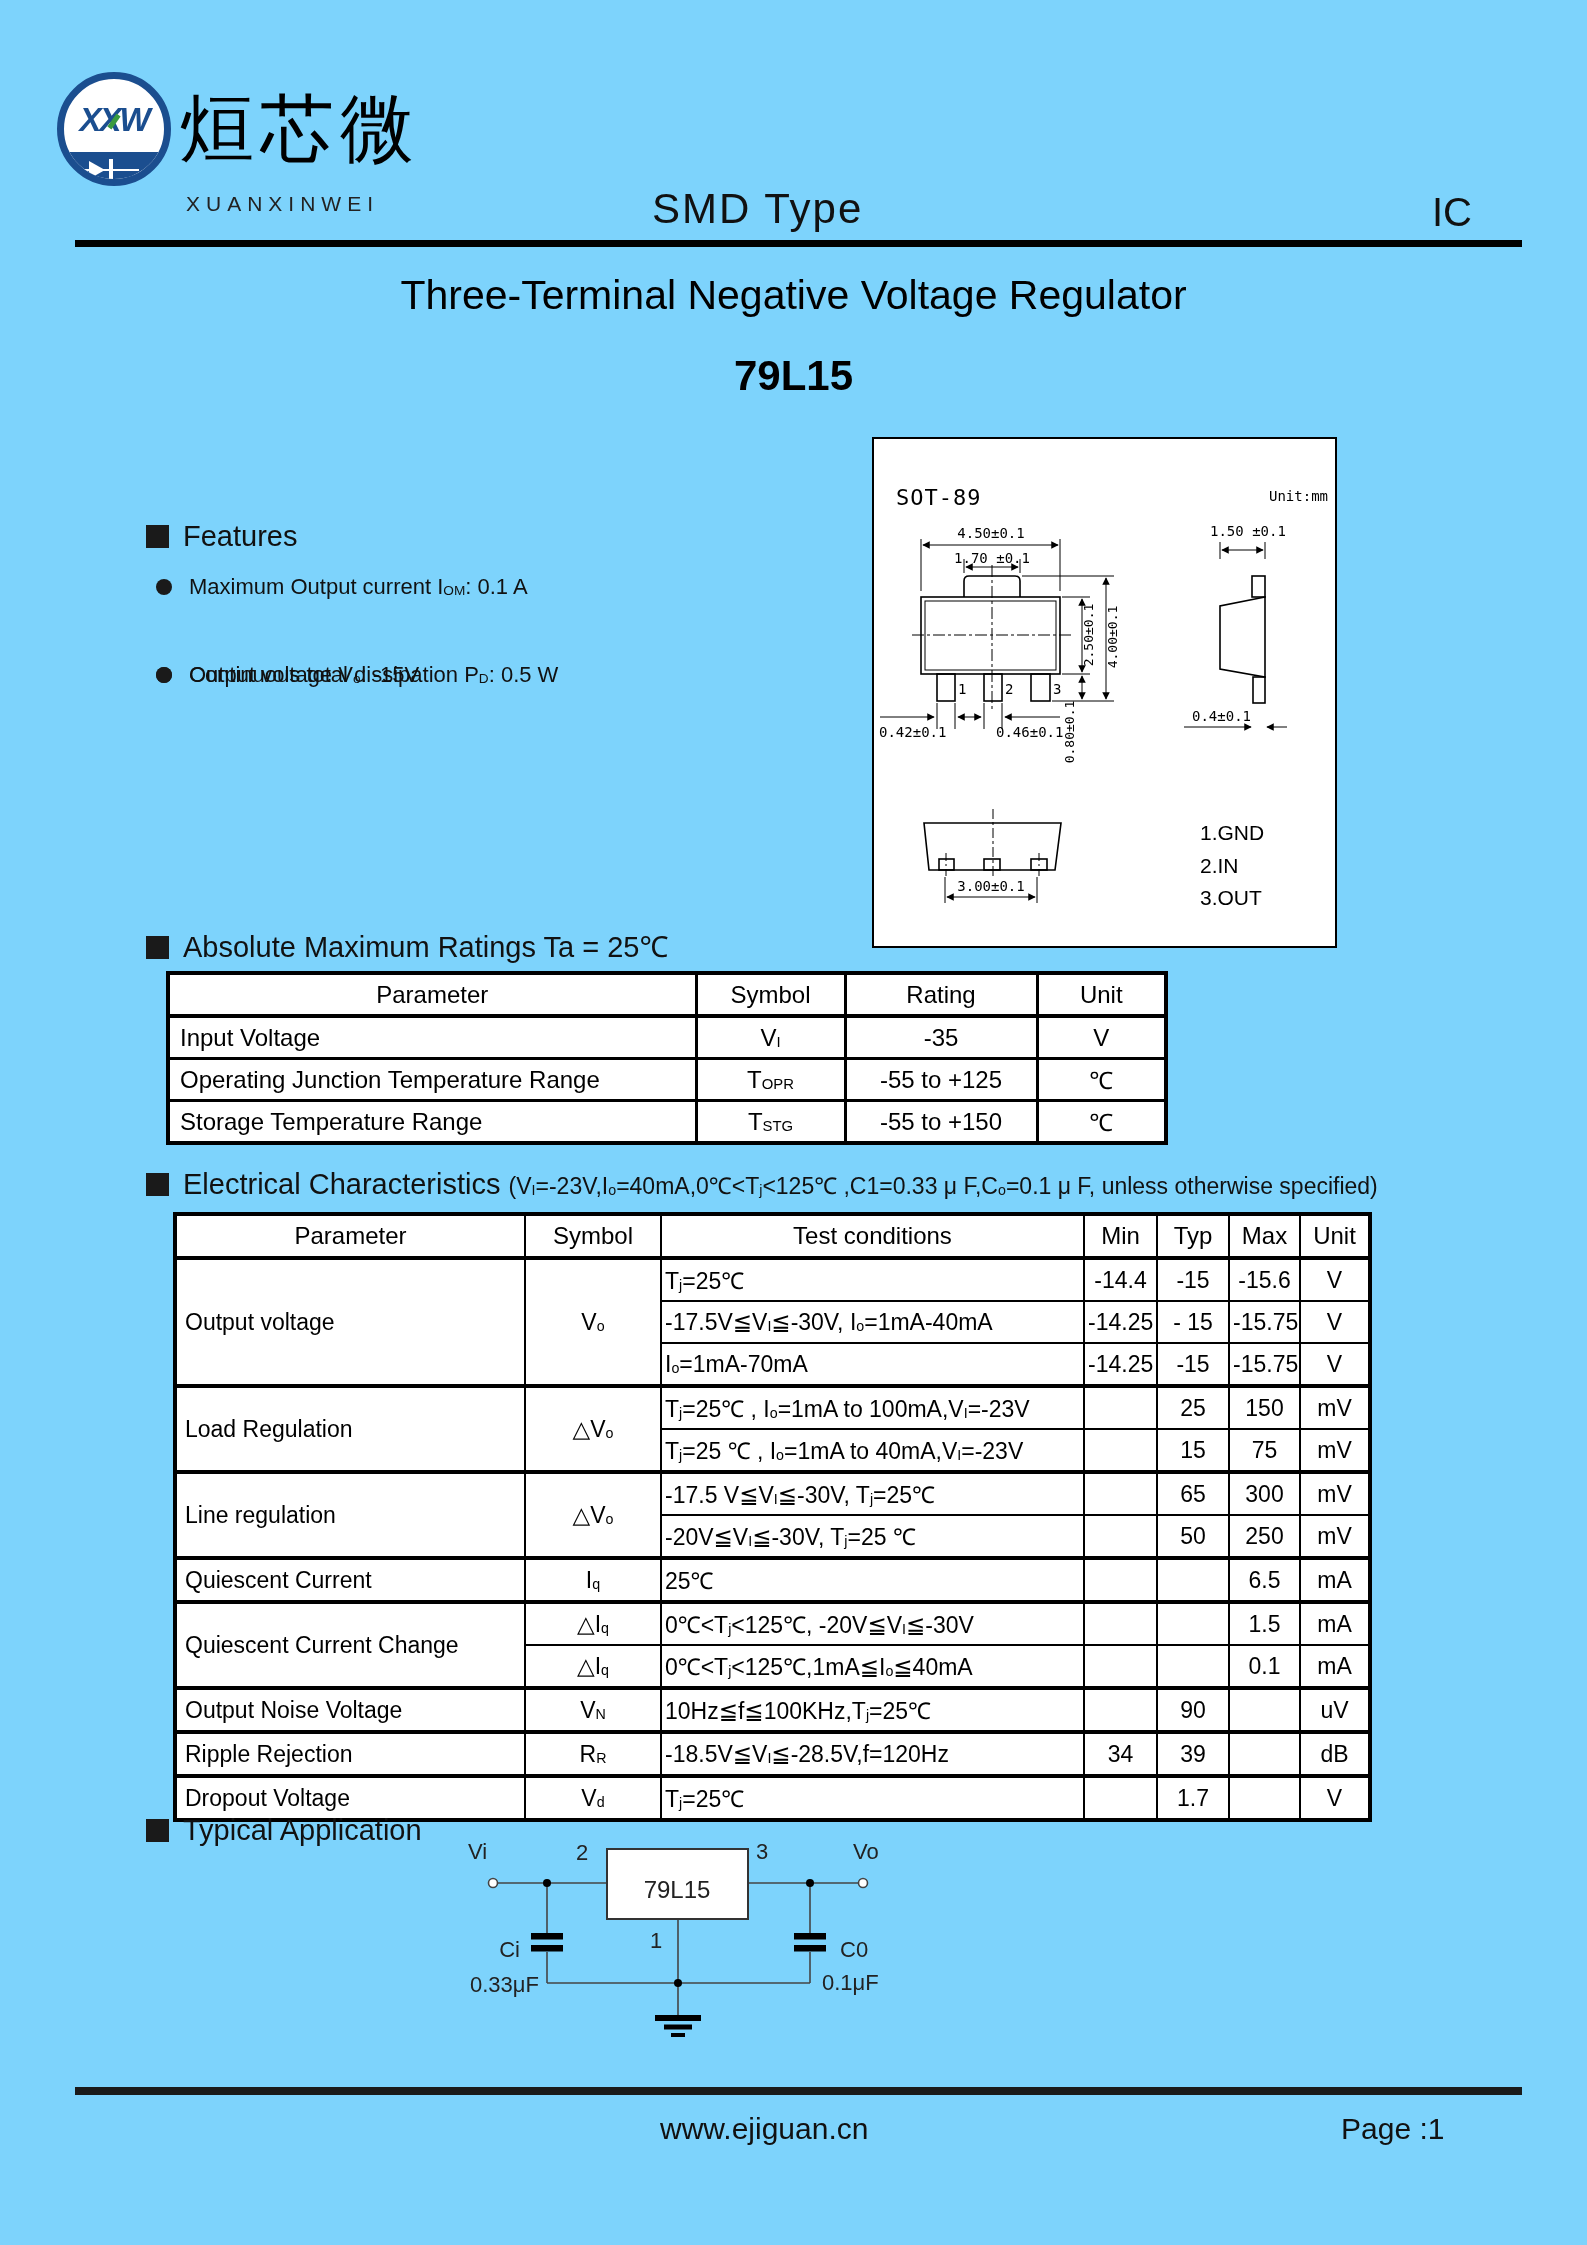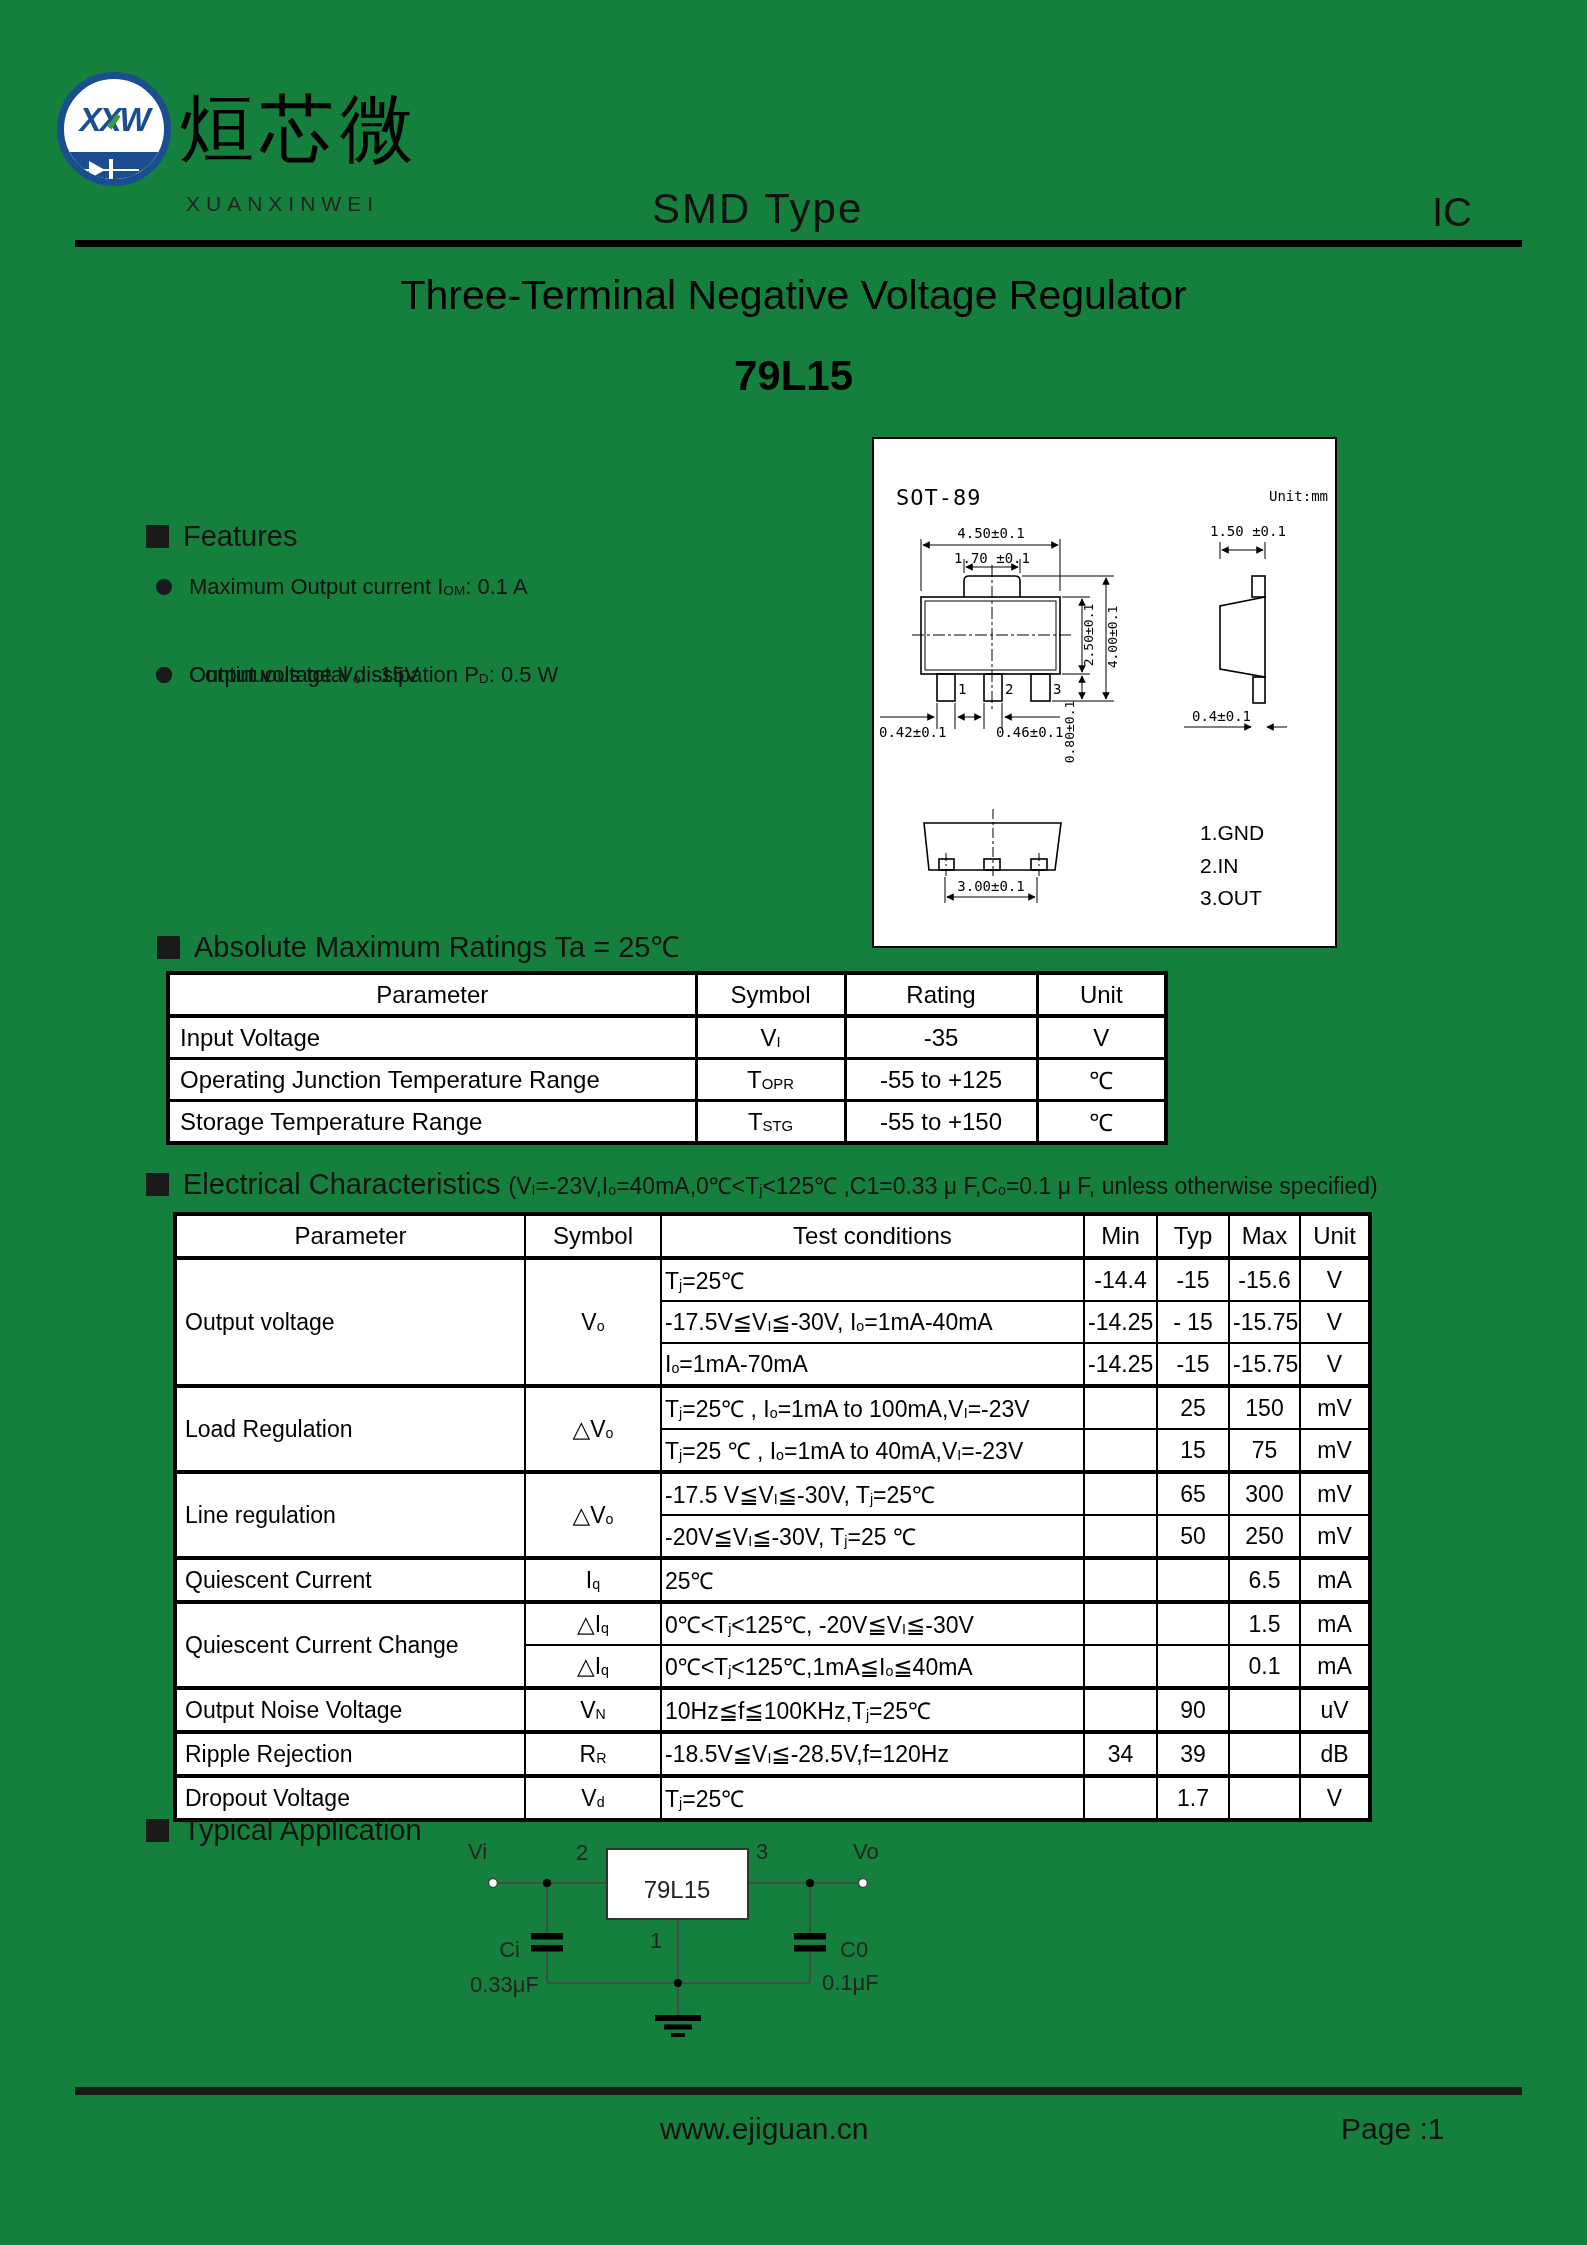--- a/index.html
+++ b/index.html
@@ -1,16 +1,16 @@
 <!DOCTYPE html>
 <html><head>
 <meta charset="utf-8">
 <style>
   html,body{margin:0;padding:0;background:#e8e8e8;}
-  .page{position:relative;width:1587px;height:2245px;margin:0 auto;background:#15803d;
+  .page{position:relative;width:1587px;height:2245px;margin:0 auto;background:#7dd3fc;
         font-family:"Liberation Sans",sans-serif;color:#000;overflow:hidden;}
   .sb{font-size:0.62em;vertical-align:-0.05em;}
   
   .logo-circle{position:absolute;left:57px;top:72px;width:100px;height:100px;border:7px solid #1b4e8f;
                border-radius:50%;background:#fff;overflow:hidden;}
   .logo-xxw{position:absolute;top:22px;left:0;right:0;text-align:center;
             font-style:italic;font-weight:bold;font-size:33px;color:#1b4e8f;letter-spacing:-2px;}
   .logo-green{position:absolute;width:16px;height:5px;background:#3a9b3f;transform:rotate(-55deg);
               top:40px;left:42px;}
   .logo-chord{position:absolute;left:-7px;right:-7px;bottom:-7px;height:34px;background:#1b4e8f;}
@@ -184,21 +184,21 @@
         <text x="117" y="452" font-size="14" text-anchor="middle">3.00±0.1</text>
       </g>
       <g fill="#000" font-family="Liberation Sans, sans-serif" font-size="21">
         <text x="326" y="401">1.GND</text>
         <text x="326" y="434">2.IN</text>
         <text x="326" y="466">3.OUT</text>
       </g>
     </svg>
   </div>
 
-  <div class="sec-h" style="left:146px;top:926px;margin-left:11px;">
+  <div class="sec-h" style="left:146px;top:926px;">
     <span class="sq"></span><span>Absolute Maximum Ratings Ta = 25℃</span>
   </div>
   <table class="amr">
     <colgroup>
         <col style="width:528px">
         <col style="width:149px">
         <col style="width:192px">
         <col style="width:129px">
       </colgroup>
     <tbody>

